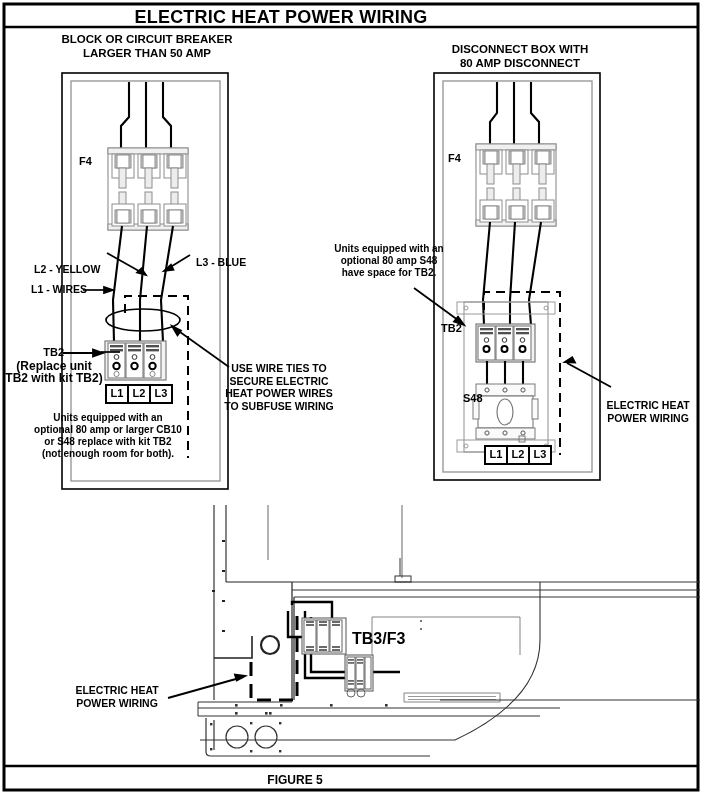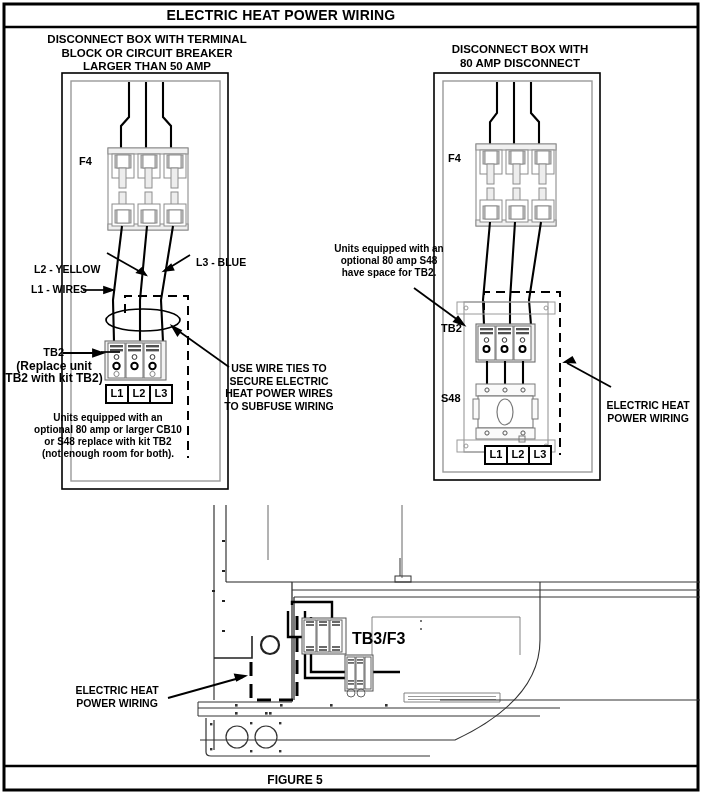--- a/index.html
+++ b/index.html
@@ -441,24 +441,23 @@
         <rect x="279" y="750" width="2.4" height="2.4"></rect>
       </g>
 
       <g stroke="#000" stroke-width="1.9" fill="#000">
         <path d="M168,698 L243,677" fill="none"></path>
         <polygon points="245,676 235,674.6 236.8,680.4"></polygon>
       </g>
     </g>
   </svg>
 
-  <div style="position:absolute;left:0;top:7px;width:562px;text-align:center;font-size:14px;font-weight:bold;letter-spacing:.2px;">ELECTRIC HEAT POWER WIRING</div>
+  <div style="position:absolute;left:0;top:7px;width:562px;text-align:center;font-size:18px;font-weight:bold;letter-spacing:.2px;">ELECTRIC HEAT POWER WIRING</div>
 
   <div style="position:absolute;left:12px;top:33px;width:270px;text-align:center;font-size:11.5px;font-weight:bold;line-height:13.5px;">
-    <div>DISCONNECT BOX WITH TERMINAL</div>
     <div>BLOCK OR CIRCUIT BREAKER</div>
     <div>LARGER THAN 50 AMP</div>
   </div>
 
   <div style="position:absolute;left:410px;top:43px;width:220px;text-align:center;font-size:11.5px;font-weight:bold;line-height:13.5px;">
     <div>DISCONNECT BOX WITH</div>
     <div>80 AMP DISCONNECT</div>
   </div>
 
   <div style="position:absolute;left:79px;top:155px;font-size:11px;font-weight:bold;">F4</div>
@@ -493,21 +492,21 @@
 
   <div style="position:absolute;left:448px;top:152px;font-size:11px;font-weight:bold;">F4</div>
 
   <div style="position:absolute;left:334px;top:243px;width:110px;text-align:center;font-size:10px;font-weight:bold;line-height:12px;">
     <div>Units equipped with an</div>
     <div>optional 80 amp S48</div>
     <div>have space for TB2.</div>
   </div>
 
   <div style="position:absolute;left:441px;top:322px;font-size:11px;font-weight:bold;">TB2</div>
-  <div style="position:absolute;left:441px;top:392px;font-size:11px;font-weight:bold;">S48</div>
+  <div style="position:absolute;left:463px;top:392px;font-size:11px;font-weight:bold;">S48</div>
 
   <div style="position:absolute;left:485px;top:448px;width:22px;text-align:center;font-size:11px;font-weight:bold;">L1</div>
   <div style="position:absolute;left:507px;top:448px;width:22px;text-align:center;font-size:11px;font-weight:bold;">L2</div>
   <div style="position:absolute;left:529px;top:448px;width:22px;text-align:center;font-size:11px;font-weight:bold;">L3</div>
 
   <div style="position:absolute;left:600px;top:399px;width:96px;text-align:center;font-size:10.5px;font-weight:bold;line-height:12.5px;">
     <div>ELECTRIC HEAT</div>
     <div>POWER WIRING</div>
   </div>
 

